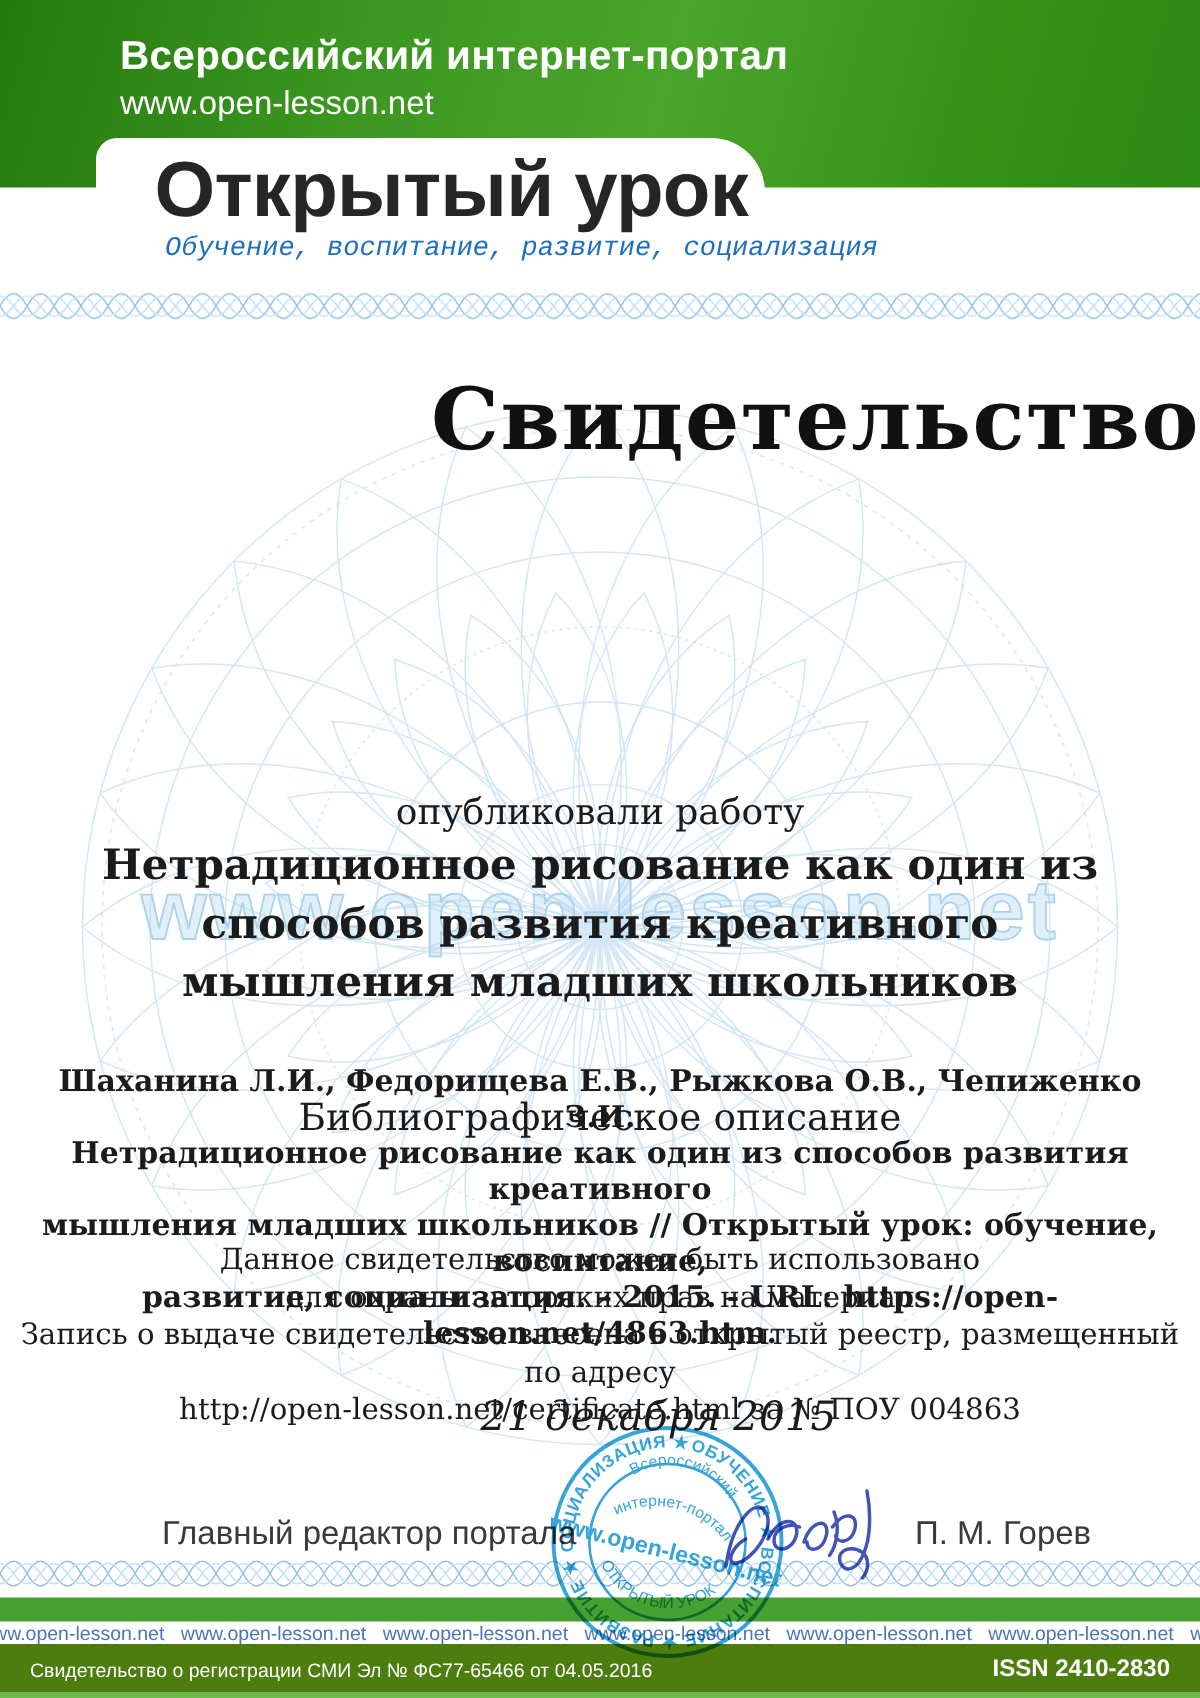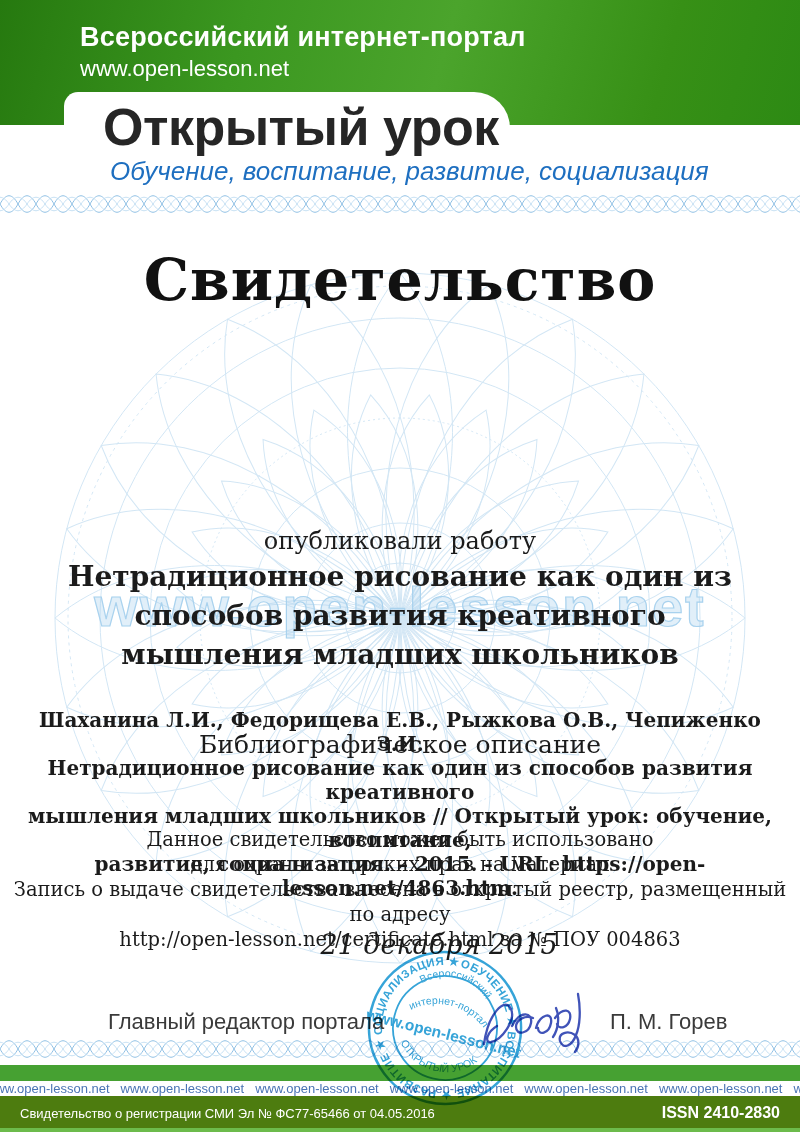--- a/index.html
+++ b/index.html
@@ -10,33 +10,33 @@
   .header-green{position:absolute;top:0;left:0;width:800px;height:125px;
     background:linear-gradient(105deg,#26790f 0%,#3b9720 30%,#4ba42c 55%,#379016 82%,#2d8a14 100%);}
   .tab{position:absolute;top:92px;left:64px;width:446px;height:36px;background:#fff;
     border-radius:18px 46px 0 0;}
   .portal-title{position:absolute;top:22px;left:80px;font-family:"Liberation Sans",sans-serif;
     font-weight:bold;font-size:27px;color:#fff;letter-spacing:.2px;}
   .portal-url{position:absolute;top:56px;left:80px;font-family:"Liberation Sans",sans-serif;
     font-size:22px;color:#fff;}
   .logo-title{position:absolute;top:97px;left:103px;font-family:"Liberation Sans",sans-serif;
     font-weight:bold;font-size:52px;color:#262626;letter-spacing:-.5px;z-index:3;}
-  .logo-sub{position:absolute;top:156px;left:110px;font-family:Liberation Sans, sans-serif;
-    font-style:italic;font-size:26px;color:#1e6fc0;z-index:3;text-align:center;}
+  .logo-sub{position:absolute;top:156px;left:110px;font-family:Liberation Mono, monospace;
+    font-style:italic;font-size:18px;color:#1e6fc0;z-index:3;text-align:center;}
 
   
   .band{position:absolute;left:0;z-index:1;}
   .band-a{top:191px;} .band-b{top:1036px;}
 
   
   .rosette{position:absolute;left:40px;top:218px;z-index:0;}
 
   
   .ctr{position:absolute;left:0;width:800px;text-align:center;z-index:2;}
-  .cert-title{top:246px;font-size:57px;font-weight:bold;letter-spacing:1px;color:#111;}
+  .cert-title{top:246px;font-size:57px;font-weight:bold;letter-spacing:1px;color:#111;text-align:right;}
   .cert-intro{top:328px;font-size:28px;}
   .authors{top:366px;font-size:31px;font-weight:bold;line-height:38px;}
   .published{top:527px;font-size:24px;}
   .work-title{top:557px;left:50px;width:700px;font-size:28px;font-weight:bold;line-height:39px;}
   .watermark{top:574px;font-family:"Liberation Sans",sans-serif;font-weight:bold;font-size:56px;
     letter-spacing:2px;color:rgba(169,210,238,.35);-webkit-text-stroke:1.2px #a9d2ee;z-index:1;}
   .bib-label{top:717px;font-size:25px;margin-top:13px;}
   .bib{top:708px;left:22px;width:756px;font-size:20px;font-weight:bold;line-height:24px;}
   .notes{top:827px;font-size:19.5px;line-height:25px;}
   .cert-date{top:929px;font-size:27px;font-style:italic;padding-left:39px;}

